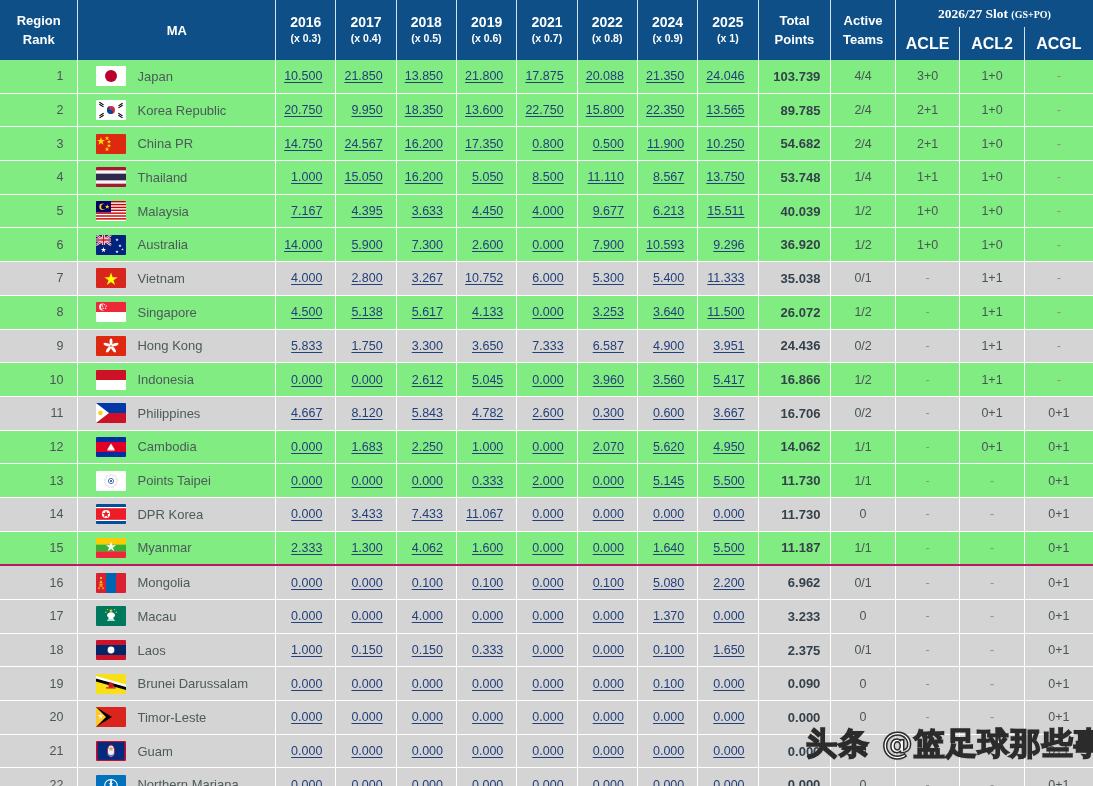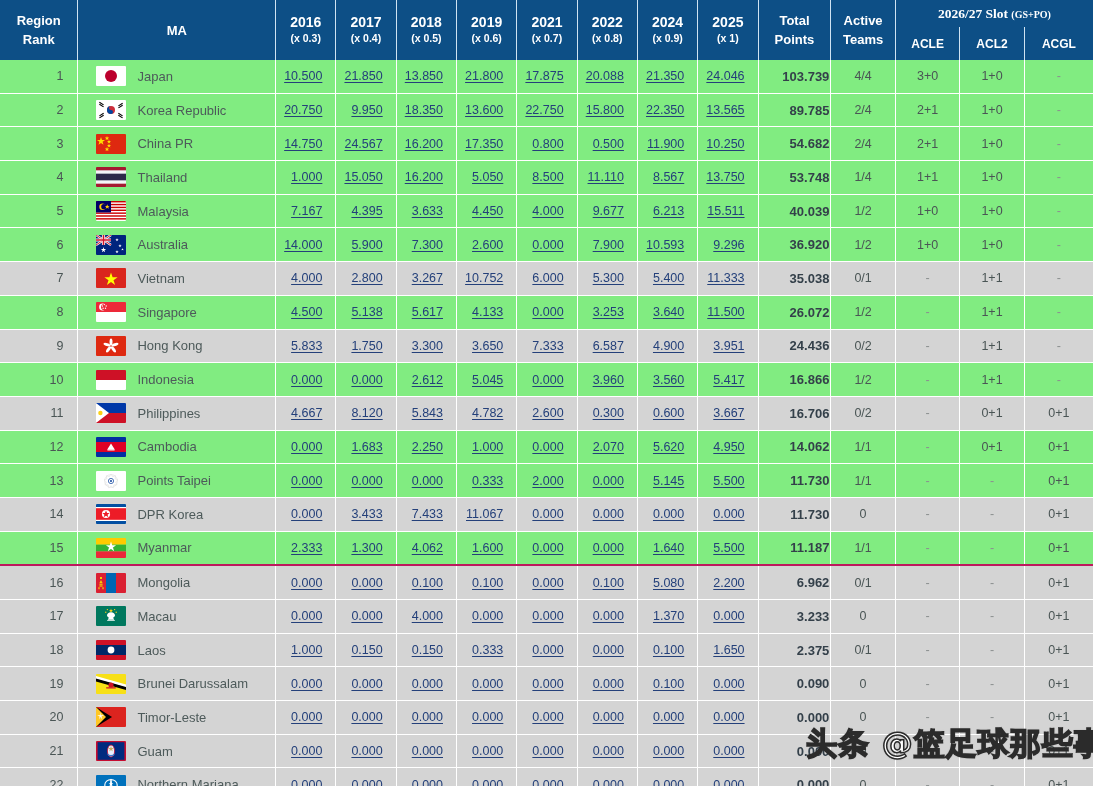--- a/index.html
+++ b/index.html
@@ -26,21 +26,21 @@
     padding:0;
   }
   thead th.nb{border-right:none;}
   thead tr.top th{border-bottom:none;}
   .hdr-year{display:block;font-size:14px;line-height:17px;font-weight:bold;}
   .hdr-mult{display:block;font-size:10.5px;line-height:15px;font-weight:bold;}
   .hdr-two{display:block;font-size:13px;line-height:19px;font-weight:bold;}
   .slot-title{font-size:13.5px;font-weight:bold;}
   .slot-sub{font-size:10px;font-weight:bold;}
   th.slotgroup{border-bottom:1px solid #cfe3f2;height:27px;font-family:Liberation Serif, serif;}
-  th.subslot{height:33px;font-size:12px;}
+  th.subslot{height:33px;font-size:16px;}
   
   tbody td{
     height:32.7px;
     font-size:12.5px;
     color:#3d4a4a;
     border-right:1px solid #ffffff;
     border-bottom:1px solid #ffffff;
     padding:0;
     vertical-align:middle;
     white-space:nowrap;
@@ -54,21 +54,21 @@
   .ma-inner{display:flex;align-items:center;gap:11px;padding-left:18px;}
   .flag{width:30px;height:20px;flex:0 0 30px;display:block;border-radius:1px;overflow:hidden;}
   .ma-name{font-size:13px;color:#4d5a5a;}
   td.num{text-align:right;padding-right:13px;}
   td.num span{
     color:#24407a;
     text-decoration:underline;
     text-underline-offset:2px;
     font-size:12.5px;
   }
-  td.total{text-align:right;padding-right:1px;font-weight:bold;color:#34404a;font-size:13px;}
+  td.total{text-align:right;padding-right:10px;font-weight:bold;color:#34404a;font-size:13px;}
   td.ctr{text-align:center;color:#4a5555;font-size:12.5px;}
   td.dash{text-align:center;color:#8b9090;}
   
   #wm{
     position:absolute;left:806px;top:723px;
     font-size:31px;font-weight:bold;letter-spacing:1px;
     color:#ffffff;
     -webkit-text-stroke:1.5px #2b2b2b;
     text-shadow:0 0 2px rgba(0,0,0,.35);
     pointer-events:none;white-space:nowrap;

